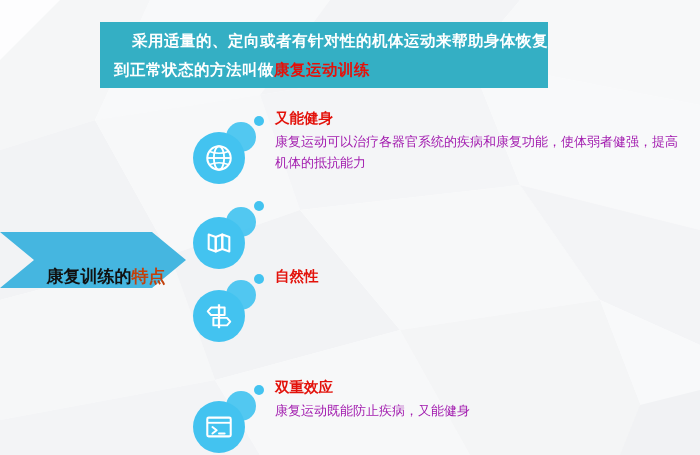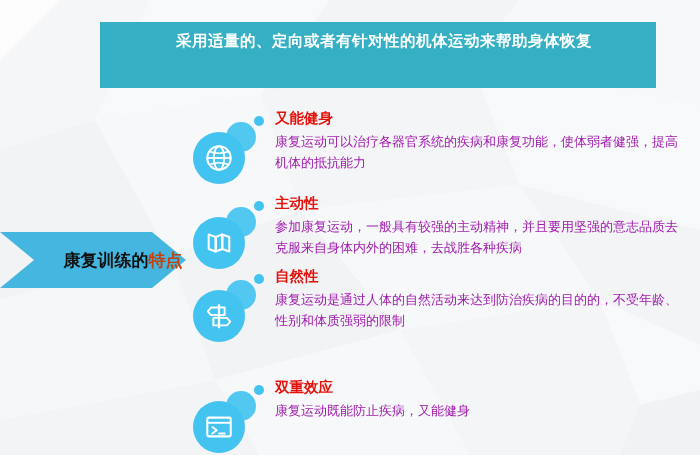--- a/index.html
+++ b/index.html
@@ -29,21 +29,21 @@
     width: 700px;
     height: 455px;
     z-index: 0;
   }
 
   
   #header-banner {
     position: absolute;
     left: 100px;
     top: 22px;
-    width: 556px;
+    width: 448px;
     height: 66px;
     background: #34afc4;
     box-sizing: border-box;
     z-index: 3;
     padding: 5px 20px 0 14px;
   }
   #header-banner .hline {
     color: #ffffff;
     font-size: 15.5px;
     font-weight: bold;
@@ -70,31 +70,30 @@
   #left-tag .tag-shape {
     position: absolute;
     inset: 0;
     background: #45b6e0;
     -webkit-clip-path: polygon(0 0, 152px 0, 186px 50%, 152px 100%, 0 100%, 34px 50%);
     clip-path: polygon(0 0, 152px 0, 186px 50%, 152px 100%, 0 100%, 34px 50%);
   }
   #left-tag .tag-label {
     position: absolute;
     left: 40px;
-    top: 0;
+    top: 16px;
     height: 56px;
     width: 132px;
     display: flex;
     align-items: center;
     justify-content: center;
     font-size: 17px;
     font-weight: bold;
     color: #111111;
     white-space: nowrap;
-    margin-left: 17px;
   }
   #left-tag .tag-red { color: #c2410c; }
 
   
   .feature-row {
     position: absolute;
     left: 190px;
     width: 500px;
     height: 85px;
     z-index: 3;
@@ -194,20 +193,21 @@
     <polygon points="0,420 215,380 260,455 0,455" fill="#f3f4f6"></polygon>
     <polygon points="215,380 400,330 470,455 260,455" fill="#f7f8f9"></polygon>
     <polygon points="400,330 600,300 660,455 470,455" fill="#f4f5f6"></polygon>
     <polygon points="600,300 700,345 700,455 660,455" fill="#f8f9fa"></polygon>
     <polygon points="0,0 60,0 0,60" fill="#fdfdfe"></polygon>
     <polygon points="640,405 700,390 700,455 620,455" fill="#f1f2f4"></polygon>
   </svg>
 
   <div id="header-banner">
     <div class="hline l1">采用适量的、定向或者有针对性的机体运动来帮助身体恢复</div>
+    <div class="hline l2"><span>到正常状态的方法叫做</span><span class="hl-red">康复运动训练</span></div>
   </div>
 
   <div id="left-tag">
     <div class="tag-shape"></div>
     <div class="tag-label">
         <span>康复训练的</span>
         <span class="tag-red">特点</span>
       </div>
   </div>
 
@@ -238,42 +238,37 @@
       <div class="ic-dot"></div>
       <div class="ic-main"></div>
       <div class="ic-glyph">
         <svg width="30" height="30" viewBox="0 0 32 32">
           <path d="M5 7 L12.5 9.5 L12.5 25 L5 22.5 Z" fill="none" stroke="#ffffff" stroke-width="2.2" stroke-linejoin="round"></path>
           <path d="M12.5 9.5 L19.5 7 L19.5 22.5 L12.5 25 Z" fill="none" stroke="#ffffff" stroke-width="2.2" stroke-linejoin="round"></path>
           <path d="M19.5 7 L27 9.5 L27 25 L19.5 22.5 Z" fill="none" stroke="#ffffff" stroke-width="2.2" stroke-linejoin="round"></path>
         </svg>
       </div>
     </div>
-    <div class="feature-text">
-      <p class="feature-title">主动性</p>
-      <p class="feature-body">参加康复运动，一般具有较强的主动精神，并且要用坚强的意志品质去克服来自身体内外的困难，去战胜各种疾病</p>
-    </div>
   </div>
 
   <div class="feature-row" id="row-2">
     <div class="icon-cluster">
       <div class="ic-mid"></div>
       <div class="ic-dot"></div>
       <div class="ic-main"></div>
       <div class="ic-glyph">
         <svg width="30" height="30" viewBox="0 0 32 32">
           <line x1="16" y1="3.5" x2="16" y2="29" stroke="#ffffff" stroke-width="2.4"></line>
           <path d="M22 7 L7.5 7 L4 11 L7.5 15 L22 15 Z" fill="none" stroke="#ffffff" stroke-width="2.1" stroke-linejoin="round"></path>
           <path d="M10 18 L24.5 18 L28 22 L24.5 26 L10 26 Z" fill="none" stroke="#ffffff" stroke-width="2.1" stroke-linejoin="round"></path>
         </svg>
       </div>
     </div>
     <div class="feature-text">
       <p class="feature-title">自然性</p>
-      <p class="feature-body">康复运动是通过人体的自然活动来达到防治疾病的目的的，不受年龄、性别和体质强弱的限制</p>
     </div>
   </div>
 
   <div class="feature-row" id="row-3">
     <div class="icon-cluster">
       <div class="ic-mid"></div>
       <div class="ic-dot"></div>
       <div class="ic-main"></div>
       <div class="ic-glyph">
         <svg width="30" height="30" viewBox="0 0 32 32">

